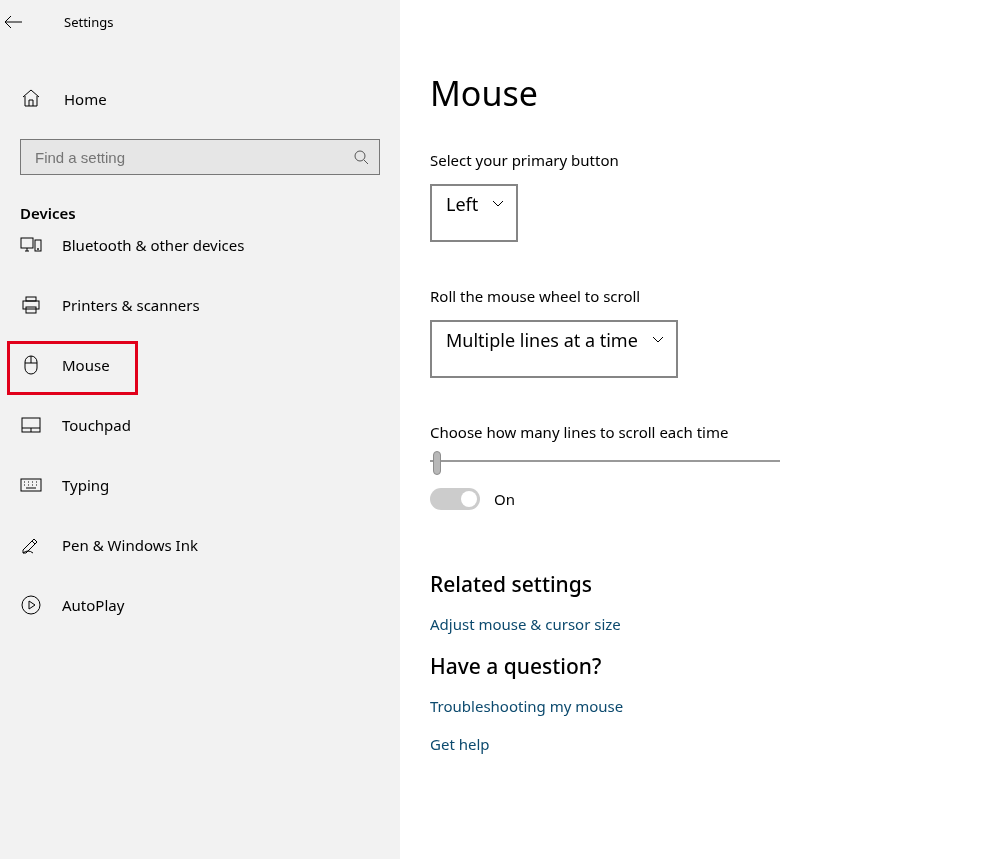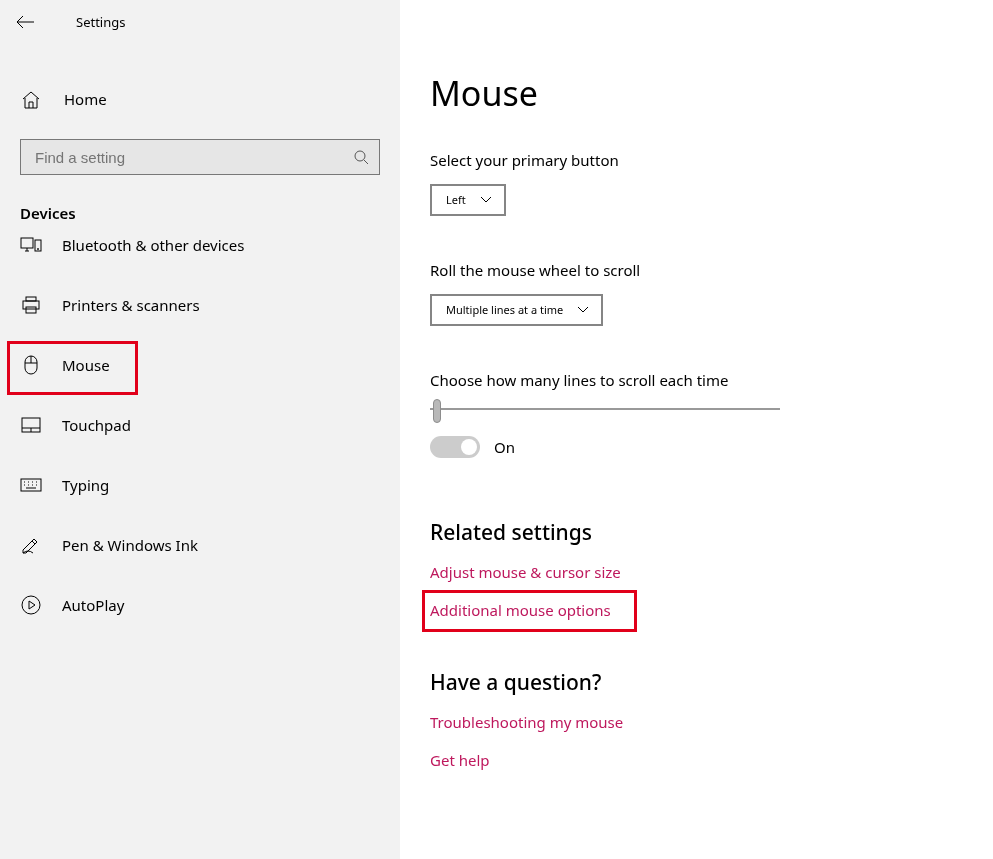--- a/index.html
+++ b/index.html
@@ -18,38 +18,38 @@
     width: 400px;
     background: #f2f2f2;
     height: 100%;
     position: relative;
     padding-top: 7px;
   }
   .header-row {
     display: flex;
     align-items: center;
     height: 30px;
-    padding-left: 16px;
+    padding-left: 4px;
     margin-bottom: 42px;
     text-align: right;
   }
   .back-btn {
     width: 36px;
     display: flex;
     align-items: center;
     justify-content: flex-start;
   }
   .app-title {
     font-size: 13px;
     font-weight: 400;
     margin-left: 24px;
   }
   .home-row {
     display: flex;
-    align-items: flex-end;
+    align-items: flex-start;
     padding: 10px 20px;
     gap: 22px;
     margin-bottom: 20px;
     cursor: pointer;
   }
   .home-row .icon { width: 22px; display:flex; align-items:center; justify-content:center; }
   .home-row span.lbl { font-size: 15px; }
   .search {
     margin: 0 20px 28px 20px;
     border: 1px solid #787878;
@@ -110,23 +110,23 @@
     margin: 0 0 34px 0;
   }
   .setting-label {
     font-size: 15px;
     margin-bottom: 14px;
   }
   .dropdown {
     border: 2px solid #858585;
     display: inline-flex;
     align-items: center;
-    padding: 6px 12px 7px 14px;
+    padding: 6px 12px 24px 14px;
     gap: 14px;
-    font-size: 11px;
+    font-size: 18px;
     cursor: pointer;
     margin-bottom: 30px;
   }
   .slider-track {
     width: 350px;
     height: 2px;
     background: #999;
     position: relative;
     margin: 18px 0 26px 0;
   }
@@ -164,21 +164,21 @@
     border-radius: 50%;
     background: #fff;
   }
   .sub-heading {
     font-size: 21px;
     font-weight: 500;
     margin-bottom: 16px;
   }
   .link-item {
     font-size: 15px;
-    color: #be185d;
+    color: #0c4a6e;
     margin-bottom: 18px;
     cursor: pointer;
   }
   .highlight-link {
     position: absolute;
     border: 3px solid #e1001a;
     pointer-events: none;
   }
   .group { margin-bottom: 10px; }
   svg { display: block; }
@@ -331,21 +331,17 @@
     <div class="toggle-row">
       <div class="toggle">
         <div class="knob"></div>
       </div>
       <span>On</span>
     </div>
   </div>
 
   <div class="sub-heading">Related settings</div>
   <div class="link-item">Adjust mouse &amp; cursor size</div>
-  <div style="position:relative; display:inline-block; margin-bottom:48px;">
-    <div class="link-item" style="margin-bottom:0;">Additional mouse options</div>
-    <div class="highlight-link" style="left:-8px; top:-10px; width:215px; height:42px;"></div>
-  </div>
 
   <div class="sub-heading">Have a question?</div>
   <div class="link-item">Troubleshooting my mouse</div>
   <div class="link-item">Get help</div>
 </div>
 
 </body></html>

